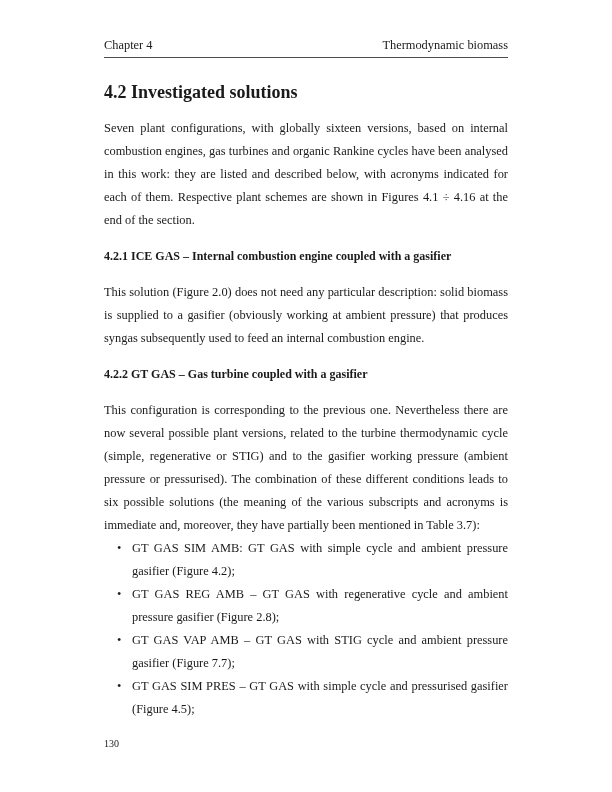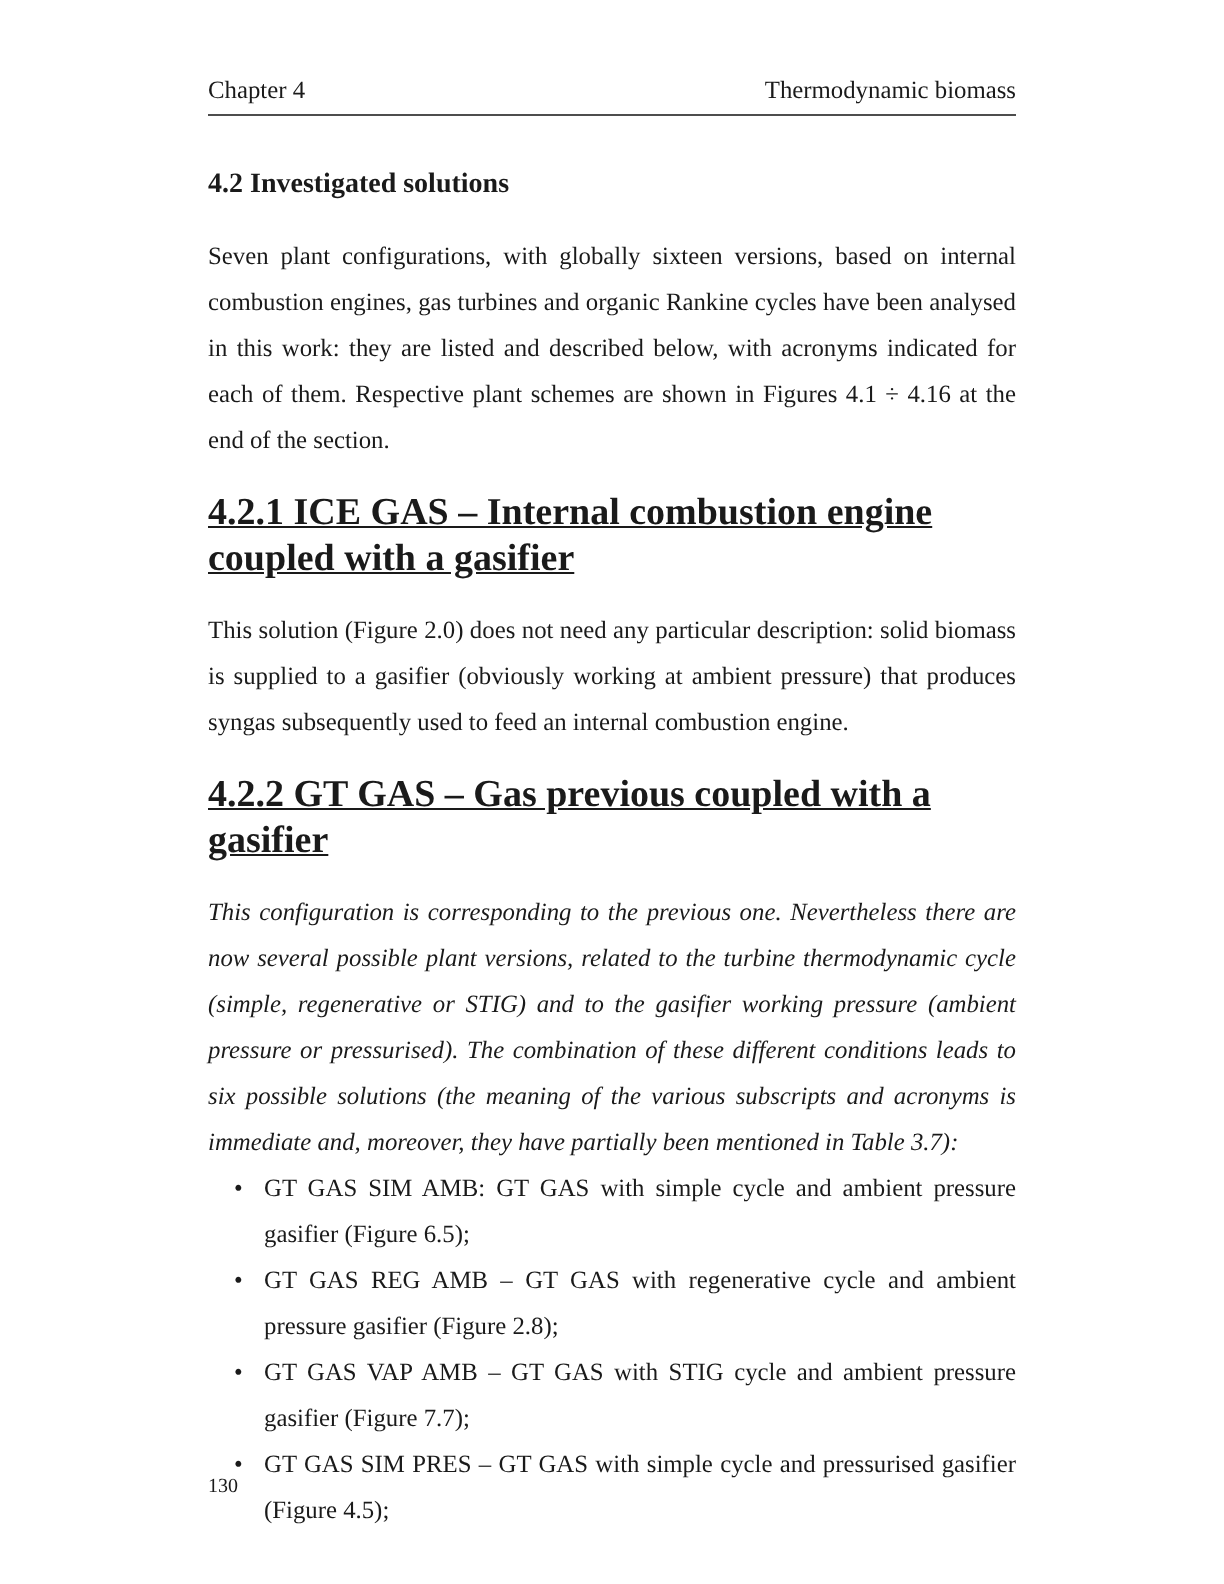--- a/index.html
+++ b/index.html
@@ -35,39 +35,37 @@
   }
   .content {
     position: absolute;
     top: 58px;
     left: 104px;
     width: 404px;
     font-size: 12.4px;
     line-height: 23px;
   }
   h1.sec-heading {
-    font-size: 14px;
+    font-size: 18px;
     font-weight: bold;
     line-height: 23px;
     margin: 23px 0 13px 0;
   }
   h2.sub-heading {
-    font-size: 19px;
+    font-size: 12px;
     font-weight: bold;
     line-height: 23px;
     margin: 0 0 13px 0;
-    text-decoration: underline;
   }
   p.para {
     text-align: justify;
     margin: 0 0 13px 0;
   }
   p.para.lead-in {
     margin-bottom: 0;
-    font-style: italic;
   }
   ul.bullets {
     list-style: none;
     margin: 0;
     padding-left: 28px;
   }
   ul.bullets li {
     position: relative;
     text-align: justify;
   }
@@ -101,26 +99,26 @@
   <div class="content">
 
     <h1 class="sec-heading">4.2 Investigated solutions</h1>
 
     <p class="para">Seven plant configurations, with globally sixteen versions, based on internal combustion engines, gas turbines and organic Rankine cycles have been analysed in this work: they are listed and described below, with acronyms indicated for each of them. Respective plant schemes are shown in Figures 4.1 ÷ 4.16 at the end of the section.</p>
 
     <h2 class="sub-heading">4.2.1 ICE GAS – Internal combustion engine coupled with a gasifier</h2>
 
     <p class="para">This solution (Figure 2.0) does not need any particular description: solid biomass is supplied to a gasifier (obviously working at ambient pressure) that produces syngas subsequently used to feed an internal combustion engine.</p>
 
-    <h2 class="sub-heading">4.2.2 GT GAS – Gas previous coupled with a gasifier</h2>
+    <h2 class="sub-heading">4.2.2 GT GAS – Gas turbine coupled with a gasifier</h2>
 
     <p class="para lead-in">This configuration is corresponding to the previous one. Nevertheless there are now several possible plant versions, related to the turbine thermodynamic cycle (simple, regenerative or STIG) and to the gasifier working pressure (ambient pressure or pressurised). The combination of these different conditions leads to six possible solutions (the meaning of the various subscripts and acronyms is immediate and, moreover, they have partially been mentioned in Table 3.7):</p>
 
     <ul class="bullets">
-      <li>GT GAS SIM AMB: GT GAS with simple cycle and ambient pressure gasifier (Figure 6.5);</li>
+      <li>GT GAS SIM AMB: GT GAS with simple cycle and ambient pressure gasifier (Figure 4.2);</li>
       <li>GT GAS REG AMB – GT GAS with regenerative cycle and ambient pressure gasifier (Figure 2.8);</li>
       <li>GT GAS VAP AMB – GT GAS with STIG cycle and ambient pressure gasifier (Figure 7.7);</li>
       <li>GT GAS SIM PRES – GT GAS with simple cycle and pressurised gasifier (Figure 4.5);</li>
     </ul>
 
   </div>
 
   <div class="footer">
     <span>130</span>
   </div>

